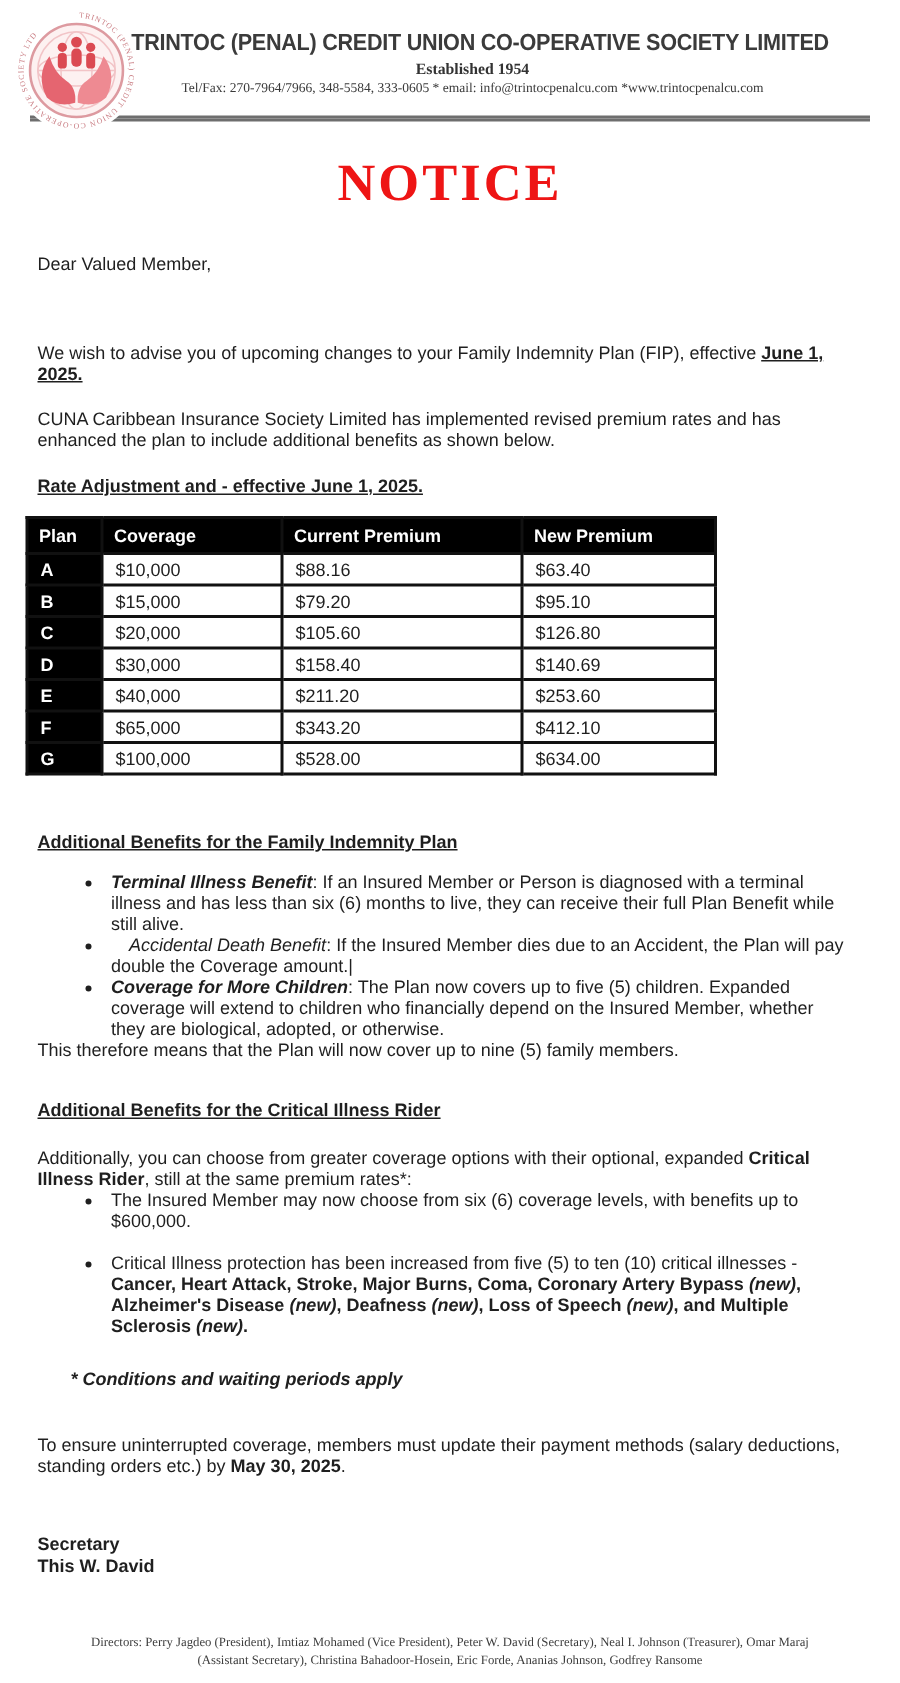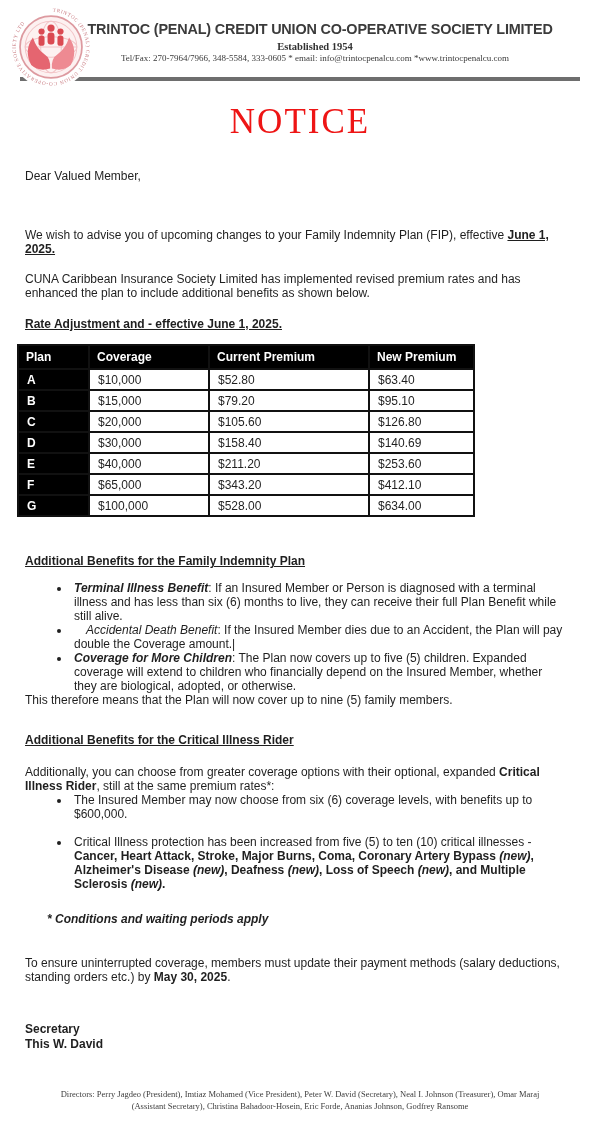--- a/index.html
+++ b/index.html
@@ -20,41 +20,41 @@
   .established { font-family:"Liberation Serif", serif; font-weight:bold; font-size:10.5px; color:#333; margin-top:3px; }
   .address    { font-family:"Liberation Serif", serif; font-size:10.5px; color:#3a3a3a; margin-top:1px; }
   .contact    { font-family:"Liberation Serif", serif; font-size:9px;   color:#3a3a3a; margin-top:1px; }
   .rule-double {
     margin:14px 20px 0 20px; height:2px;
     border-top:2px solid #6e6e6e; border-bottom:2px solid #6e6e6e;
   }
   
   .notice-title {
     margin-top:24px; text-align:center;
-    font-family:"Liberation Serif", serif; font-weight:normal;
+    font-family:"Liberation Serif", serif; font-weight:bold;
     font-size:35px; letter-spacing:2px; color:#ee1515; line-height:34px;
   }
   
   .letter { padding:0 32px 0 25px; font-size:12px; line-height:14px; }
   .salutation { margin-top:30px; }
   .p1 { margin-top:45px; }
   .p2 { margin-top:16px; }
   .h-underline { font-weight:bold; text-decoration:underline; }
   .rate-heading { margin-top:17px; }
   
   table.rates { border-collapse:collapse; margin:13px 0 0 -8px; border:2px solid #111; }
   table.rates th, table.rates td { border:2px solid #111; font-size:12px; text-align:left; vertical-align:middle; }
   table.rates th { background:#000; color:#fff; font-weight:bold; height:24px; padding:2px 4px 2px 7px; }
   table.rates td { height:21px; padding:1px 4px 1px 8px; }
   td.plan-cell {
     background:#000; color:#fff; font-weight:bold; padding-left:7px;
     border-top:2px solid #fff; border-bottom:2px solid #fff;
     border-left:2px solid #111; border-right:2px solid #111;
   }
-  .col-plan { width:71px; } .col-cov { width:120px; } .col-cur { width:160px; } .col-new { width:105px; }
+  .col-plan { width:50px; } .col-cov { width:120px; } .col-cur { width:160px; } .col-new { width:129px; }
   
   .fip-heading { margin-top:37px; }
   ul.benefits { margin-top:13px; padding-left:46px; }
   ul.benefits li { padding-left:3px; margin:0; }
   .after-note { margin-top:0; }
   .cir-heading { margin-top:26px; }
   .cir-intro { margin-top:18px; }
   ul.cir-list { padding-left:46px; }
   ul.cir-list li { padding-left:3px; }
   li.gap-top { margin-top:14px; }
@@ -130,21 +130,21 @@
           <th class="col-plan">Plan</th>
           <th class="col-cov">Coverage</th>
           <th class="col-cur">Current Premium</th>
           <th class="col-new">New Premium</th>
         </tr>
       </thead>
       <tbody>
         <tr>
           <td class="plan-cell">A</td>
           <td>$10,000</td>
-          <td>$52.80</td>
+          <td>$88.16</td>
           <td>$63.40</td>
         </tr>
         <tr>
           <td class="plan-cell">B</td>
           <td>$15,000</td>
           <td>$79.20</td>
           <td>$95.10</td>
         </tr>
         <tr>
           <td class="plan-cell">C</td>

